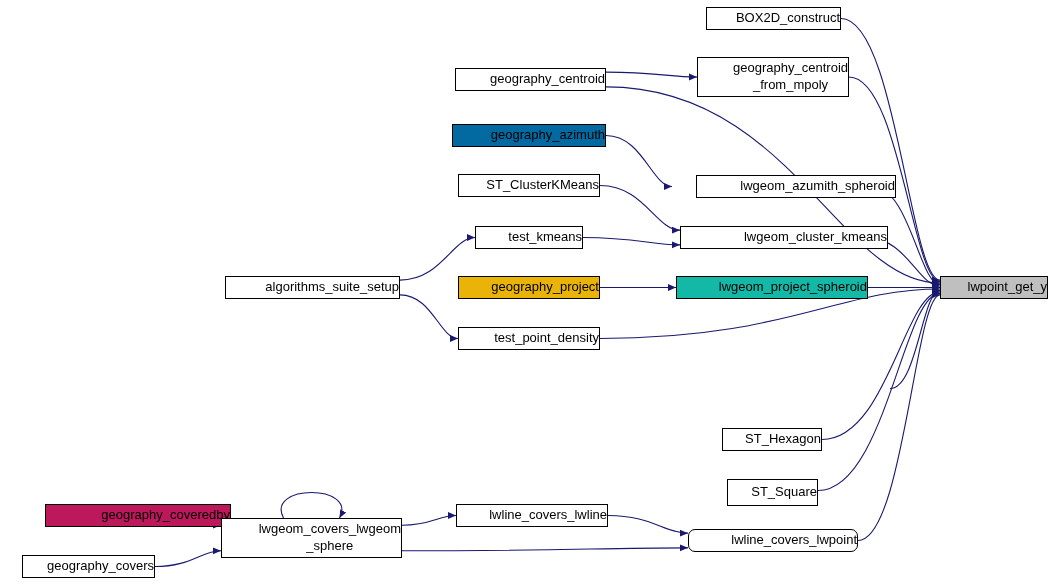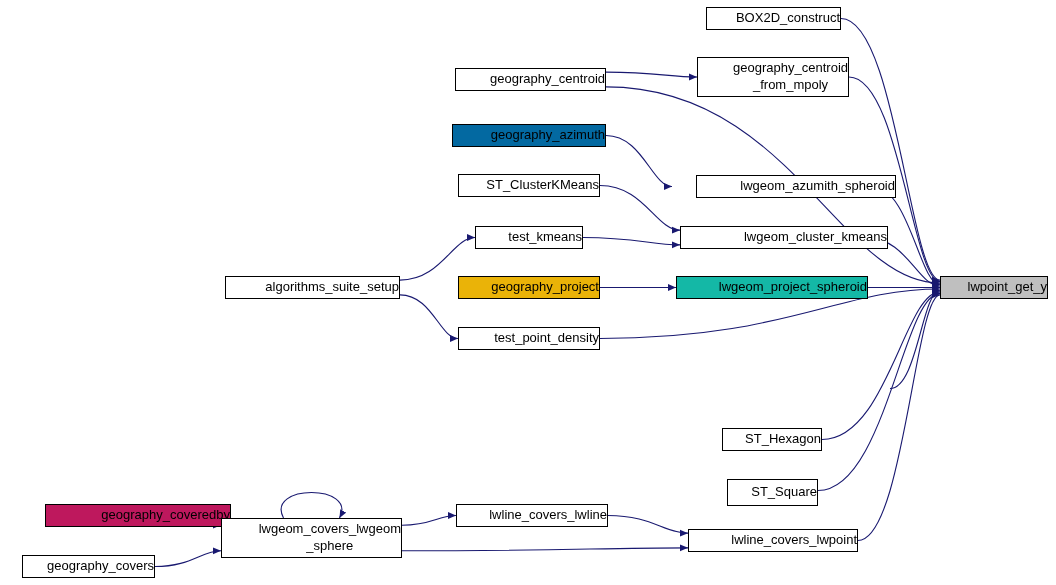--- a/index.html
+++ b/index.html
@@ -83,15 +83,15 @@
     <div class="node" style="left: 458px; top: 276px; width: 142px; height: 23px; border-color: rgb(0, 0, 0); background: #eab308;"><span>geography_project</span></div>
     <div class="node" style="left: 676px; top: 276px; width: 192px; height: 23px; border-color: rgb(0, 0, 0); background: #14b8a6;"><span>lwgeom_project_spheroid</span></div>
     <div class="node" style="left: 940px; top: 276px; width: 108px; height: 23px; border-color: rgb(0, 0, 0); background: rgb(191, 191, 191);"><span>lwpoint_get_y</span></div>
     <div class="node" style="left: 458px; top: 327px; width: 142px; height: 23px; border-color: rgb(0, 0, 0); background: rgb(255, 255, 255);"><span>test_point_density</span></div>
     <div class="node" style="left: 722px; top: 428px; width: 100px; height: 23px; border-color: rgb(0, 0, 0); background: rgb(255, 255, 255);"><span>ST_Hexagon</span></div>
     <div class="node" style="left: 727px; top: 479px; width: 91px; height: 27px; border-color: rgb(0, 0, 0); background: rgb(255, 255, 255);"><span>ST_Square</span></div>
     <div class="node" style="left: 5px; top: 504px; width: 186px; height: 23px; border-color: rgb(0, 0, 0); background: #be185d; margin-left: 40px;"><span>geography_coveredby</span></div>
     <div class="node" style="left: 456px; top: 504px; width: 152px; height: 23px; border-color: rgb(0, 0, 0); background: rgb(255, 255, 255);"><span>lwline_covers_lwline</span></div>
     <div class="node" style="left: 221px; top: 518px; width: 181px; height: 40px; border-color: rgb(0, 0, 0); background: rgb(255, 255, 255);"><span>lwgeom_covers_lwgeom
 _sphere</span></div>
-    <div class="node" style="left: 688px; top: 529px; width: 170px; height: 23px; border-color: rgb(0, 0, 0); background: rgb(255, 255, 255);"><span>lwline_covers_lwpoint</span></div>
+    <div class="node" style="left: 688px; top: 529px; width: 170px; height: 23px; border-color: rgb(0, 0, 0); background: rgb(255, 255, 255); border-radius: 7px;"><span>lwline_covers_lwpoint</span></div>
     <div class="node" style="left: 22px; top: 555px; width: 133px; height: 23px; border-color: rgb(0, 0, 0); background: rgb(255, 255, 255);"><span>geography_covers</span></div>
   </div>
 
 </body></html>

